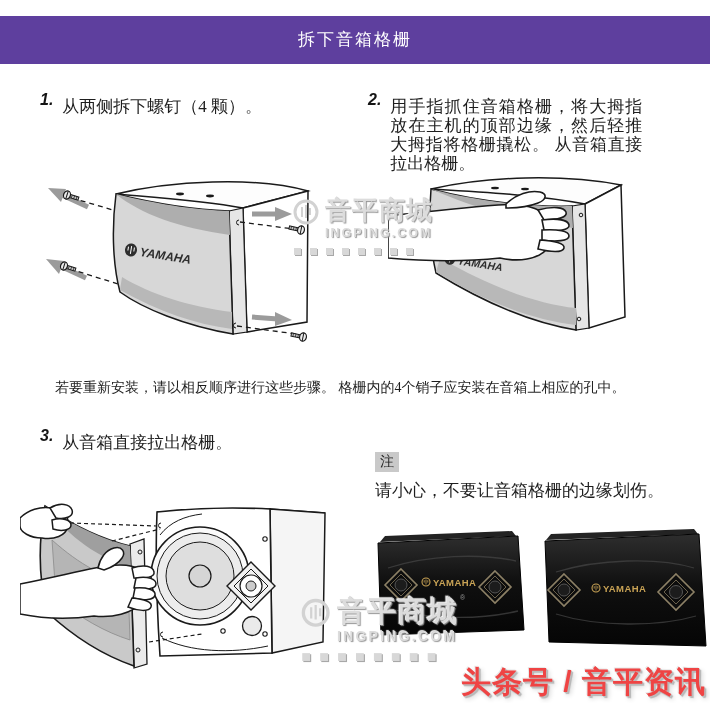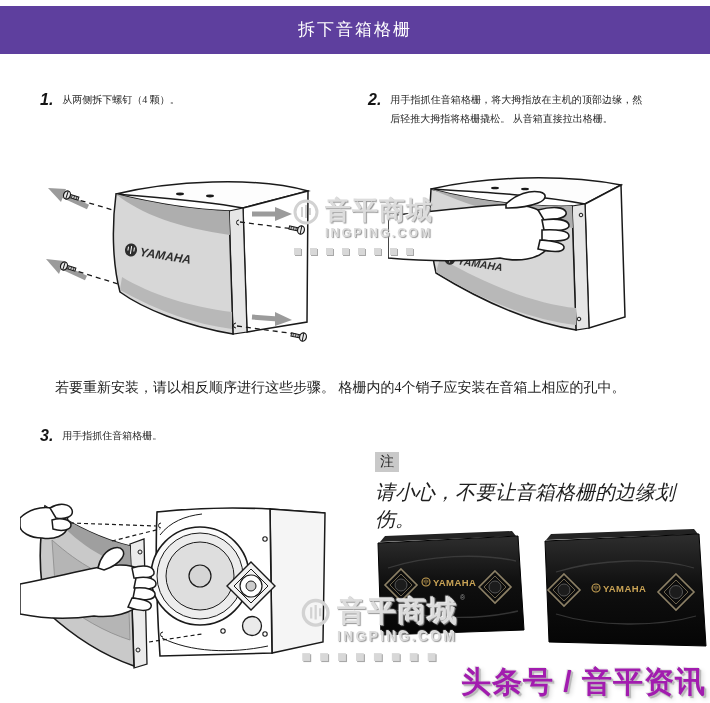--- a/index.html
+++ b/index.html
@@ -1,56 +1,56 @@
 <!DOCTYPE html>
 <html><head>
 <meta charset="utf-8">
 <style>
   html,body{margin:0;padding:0;}
   .page{position:relative;width:710px;height:703px;background:#ffffff;overflow:hidden;
         font-family:"Liberation Serif",serif;color:#1e1e1e;}
   
-  .header{position:absolute;left:0;top:6px;width:710px;height:48px;background:#5e3f9e;}
+  .header{position:absolute;left:0;top:16px;width:710px;height:48px;background:#5e3f9e;}
   .header .title{position:absolute;left:0;top:0;width:100%;height:48px;line-height:48px;
         text-align:center;color:#ffffff;font-size:17px;letter-spacing:2px;
         font-family:"Liberation Sans",sans-serif;}
   
   .step{position:absolute;display:flex;align-items:flex-start;}
   .step .num{font-family:"Liberation Sans",sans-serif;font-style:italic;font-weight:700;
         font-size:16px;margin-right:9px;line-height:19px;color:#141414;}
-  .step .txt{font-size:10px;line-height:19px;color:#1e1e1e;}
+  .step .txt{font-size:17px;line-height:19px;color:#1e1e1e;margin-top:7px;}
   .step1{left:40px;top:90px;}
   .step2{left:368px;top:90px;}
   .step2 .txt{width:252px;text-align:justify;}
   .step3{left:40px;top:426px;}
   .reinstall{position:absolute;left:38px;top:379px;width:662px;font-size:14px;line-height:18px;margin-left:17px;}
   
   .note-label{position:absolute;left:375px;top:452px;background:#c9c9c9;color:#222;
         font-size:14px;line-height:20px;padding:0 5px;}
-  .note-text{position:absolute;left:375px;top:479px;font-size:20px;font-style:italic;}
+  .note-text{position:absolute;left:375px;top:479px;font-size:17px;}
   
   .fig{position:absolute;}
   .fig1{left:30px;top:162px;}
   .fig2{left:388px;top:158px;}
   .fig3{left:20px;top:480px;}
   .photos{left:368px;top:528px;}
   
   .watermark{position:absolute;z-index:5;color:#dcdcdc;
         text-shadow:1px 1px 1px #969696,-1px -1px 1px #ffffff;
         font-family:"Liberation Sans",sans-serif;}
   .wm1{left:292px;top:197px;}
   .wm2{left:300px;top:596px;transform:scale(1.12);transform-origin:top left;}
   .wm-row{display:flex;align-items:flex-start;gap:5px;}
   .wm-name{font-size:26px;font-weight:700;letter-spacing:1px;line-height:1;}
   .wm-domain{font-size:12.5px;font-weight:700;letter-spacing:2px;margin-top:3px;}
   .wm-tagline{margin-top:8px;display:flex;gap:9px;padding-left:2px;}
   .wm-tagline span{width:7px;height:7px;background:#d8d8d8;box-shadow:1px 1px 0 #a8a8a8;display:block;}
   .wm-big{position:absolute;right:4px;top:662px;z-index:6;
         font-family:"Liberation Sans",sans-serif;font-weight:700;font-size:30px;letter-spacing:1px;
-        color:#a21caf;
+        color:#ef4444;
         text-shadow:1px 1px 0 #bdbdbd,2px 2px 1px #b5b5b5,-1px -1px 0 #e9e9e9,3px 3px 5px rgba(0,0,0,0.18);}
   svg text{font-family:"Liberation Sans",sans-serif;}
 </style>
 </head>
 <body>
 
 <div class="page">
 
   <div class="header">
     <div class="title">拆下音箱格栅</div>
@@ -155,21 +155,21 @@
       <path d="M154,62 C170,60 180,62 181,67 C182,72 170,74 156,72 Z"></path>
       <path d="M154,72 C170,71 181,73 181,78 C181,83 168,84 154,82 Z"></path>
       <path d="M152,82 C166,83 177,85 176,90 C175,95 162,94 150,91 Z"></path>
     </g>
   </svg>
 
   <div class="reinstall">若要重新安装，请以相反顺序进行这些步骤。 格栅内的4个销子应安装在音箱上相应的孔中。</div>
 
   <div class="step step3">
     <span class="num">3.</span>
-    <span class="txt">用手指抓住音箱格栅。</span>
+    <span class="txt">从音箱直接拉出格栅。</span>
   </div>
 
   <div class="note-label">注</div>
   <div class="note-text">请小心，不要让音箱格栅的边缘划伤。</div>
 
   <svg class="fig fig3" width="330" height="222" viewBox="0 0 330 222">
 
     <path d="M137,32 L250,29 L305,33 L192,36 Z" fill="#fdfdfd" stroke="#1a1a1a" stroke-width="1.5"></path>
     <ellipse cx="192" cy="33" rx="3.5" ry="1.2" fill="#1a1a1a"></ellipse>
     <ellipse cx="218" cy="32" rx="3.5" ry="1.2" fill="#1a1a1a"></ellipse>

